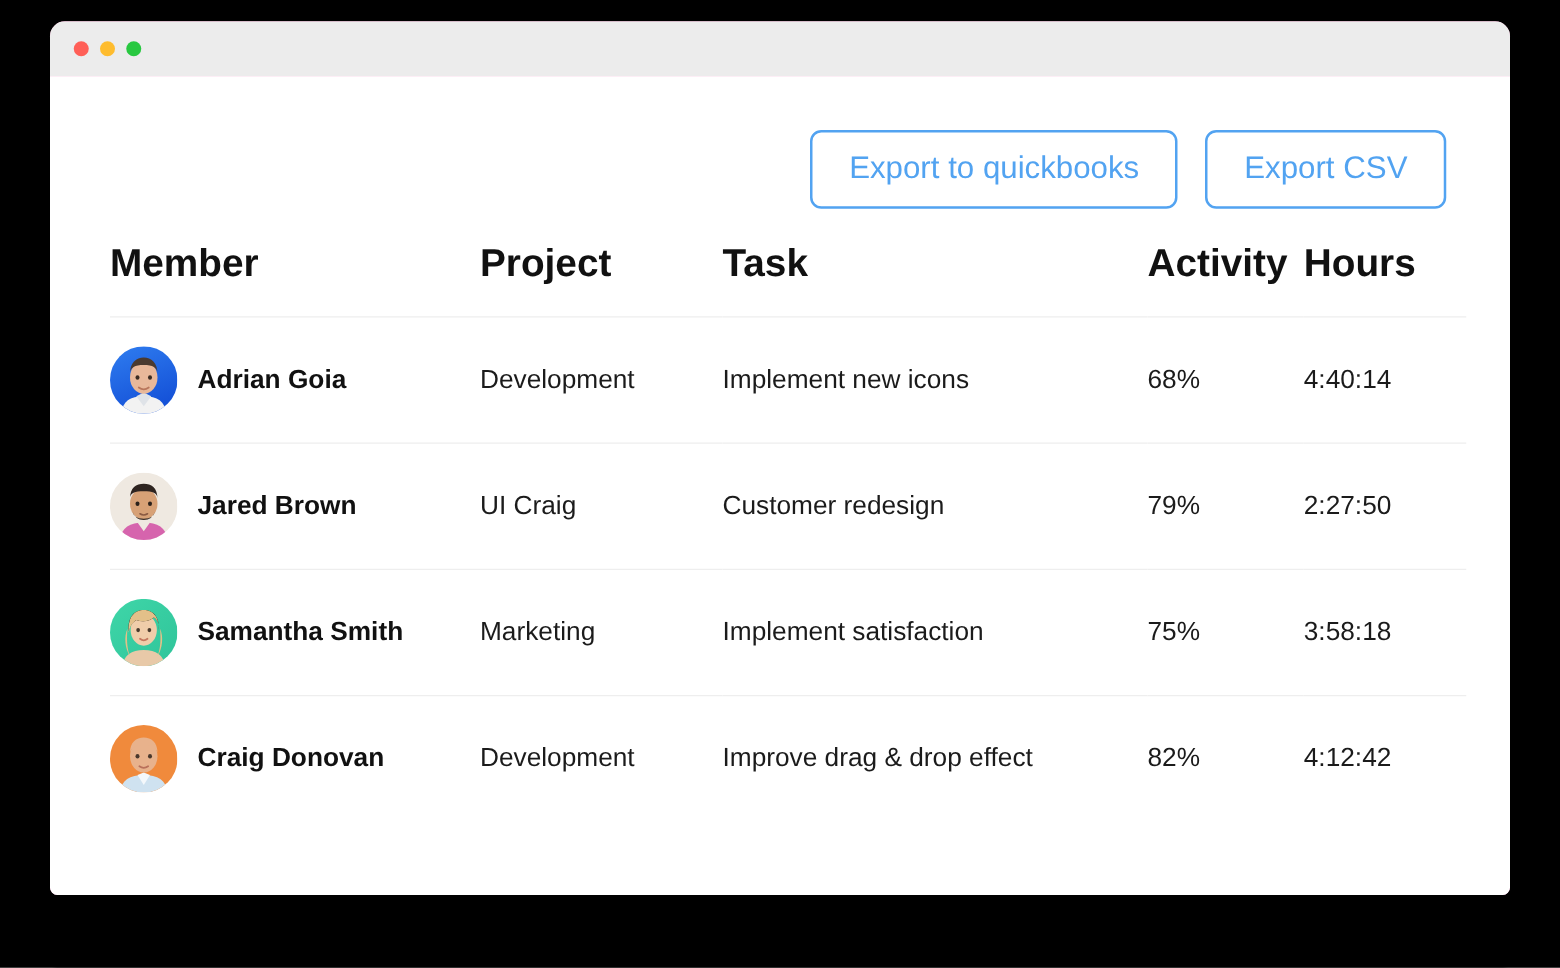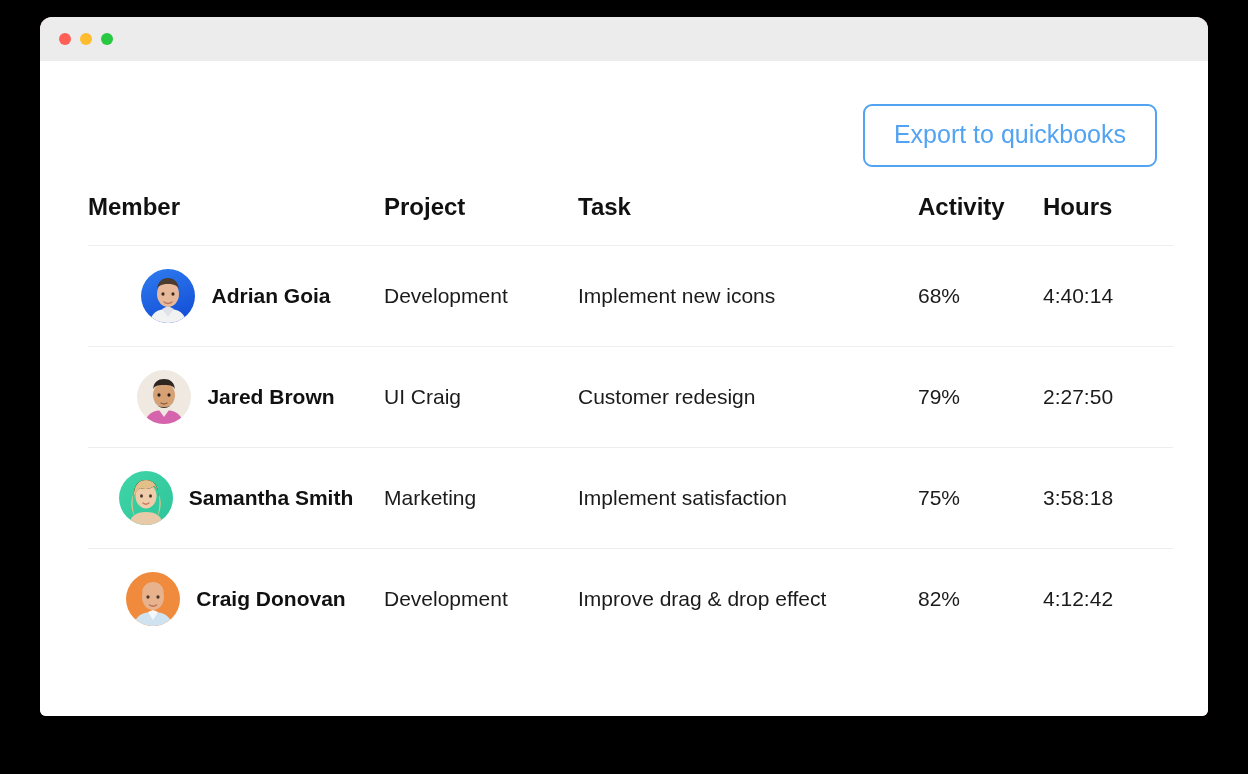--- a/index.html
+++ b/index.html
@@ -81,21 +81,21 @@
 
   
   .table {
     margin: 26px 51px 0 48px;
     width: calc(100% - 99px);
     border-collapse: collapse;
     table-layout: fixed;
   }
 
   .table th {
-    font-size: 24px;
+    font-size: 31px;
     font-weight: bold;
     color: #111111;
     text-align: left;
     padding: 0 0 24px 0;
     border-bottom: 1px solid #eeeeee;
     white-space: nowrap;
   }
 
   .table td {
     font-size: 21px;
@@ -113,21 +113,20 @@
   .col-task     { width: 340px; }
   .col-activity { width: 125px; }
   .col-hours    { width: 130px; }
 
   .ta-right { text-align: left; }
 
   .member-cell {
     display: flex;
     align-items: center;
     gap: 16px;
-    justify-content: center;
   }
 
   .member-name {
     font-weight: bold;
     font-size: 21px;
     color: #111111;
   }
 
   
   .avatar {
@@ -150,20 +149,21 @@
     <div class="titlebar">
       <span class="dot red"></span>
       <span class="dot yellow"></span>
       <span class="dot green"></span>
     </div>
 
     <div class="window-body">
 
       <div class="toolbar">
         <button class="tbtn">Export to quickbooks</button>
+        <button class="tbtn">Export CSV</button>
       </div>
 
       <table class="table">
         <colgroup>
           <col class="col-member">
             <col class="col-project">
             <col class="col-task">
           <col class="col-activity">
             <col class="col-hours">
         </colgroup>

